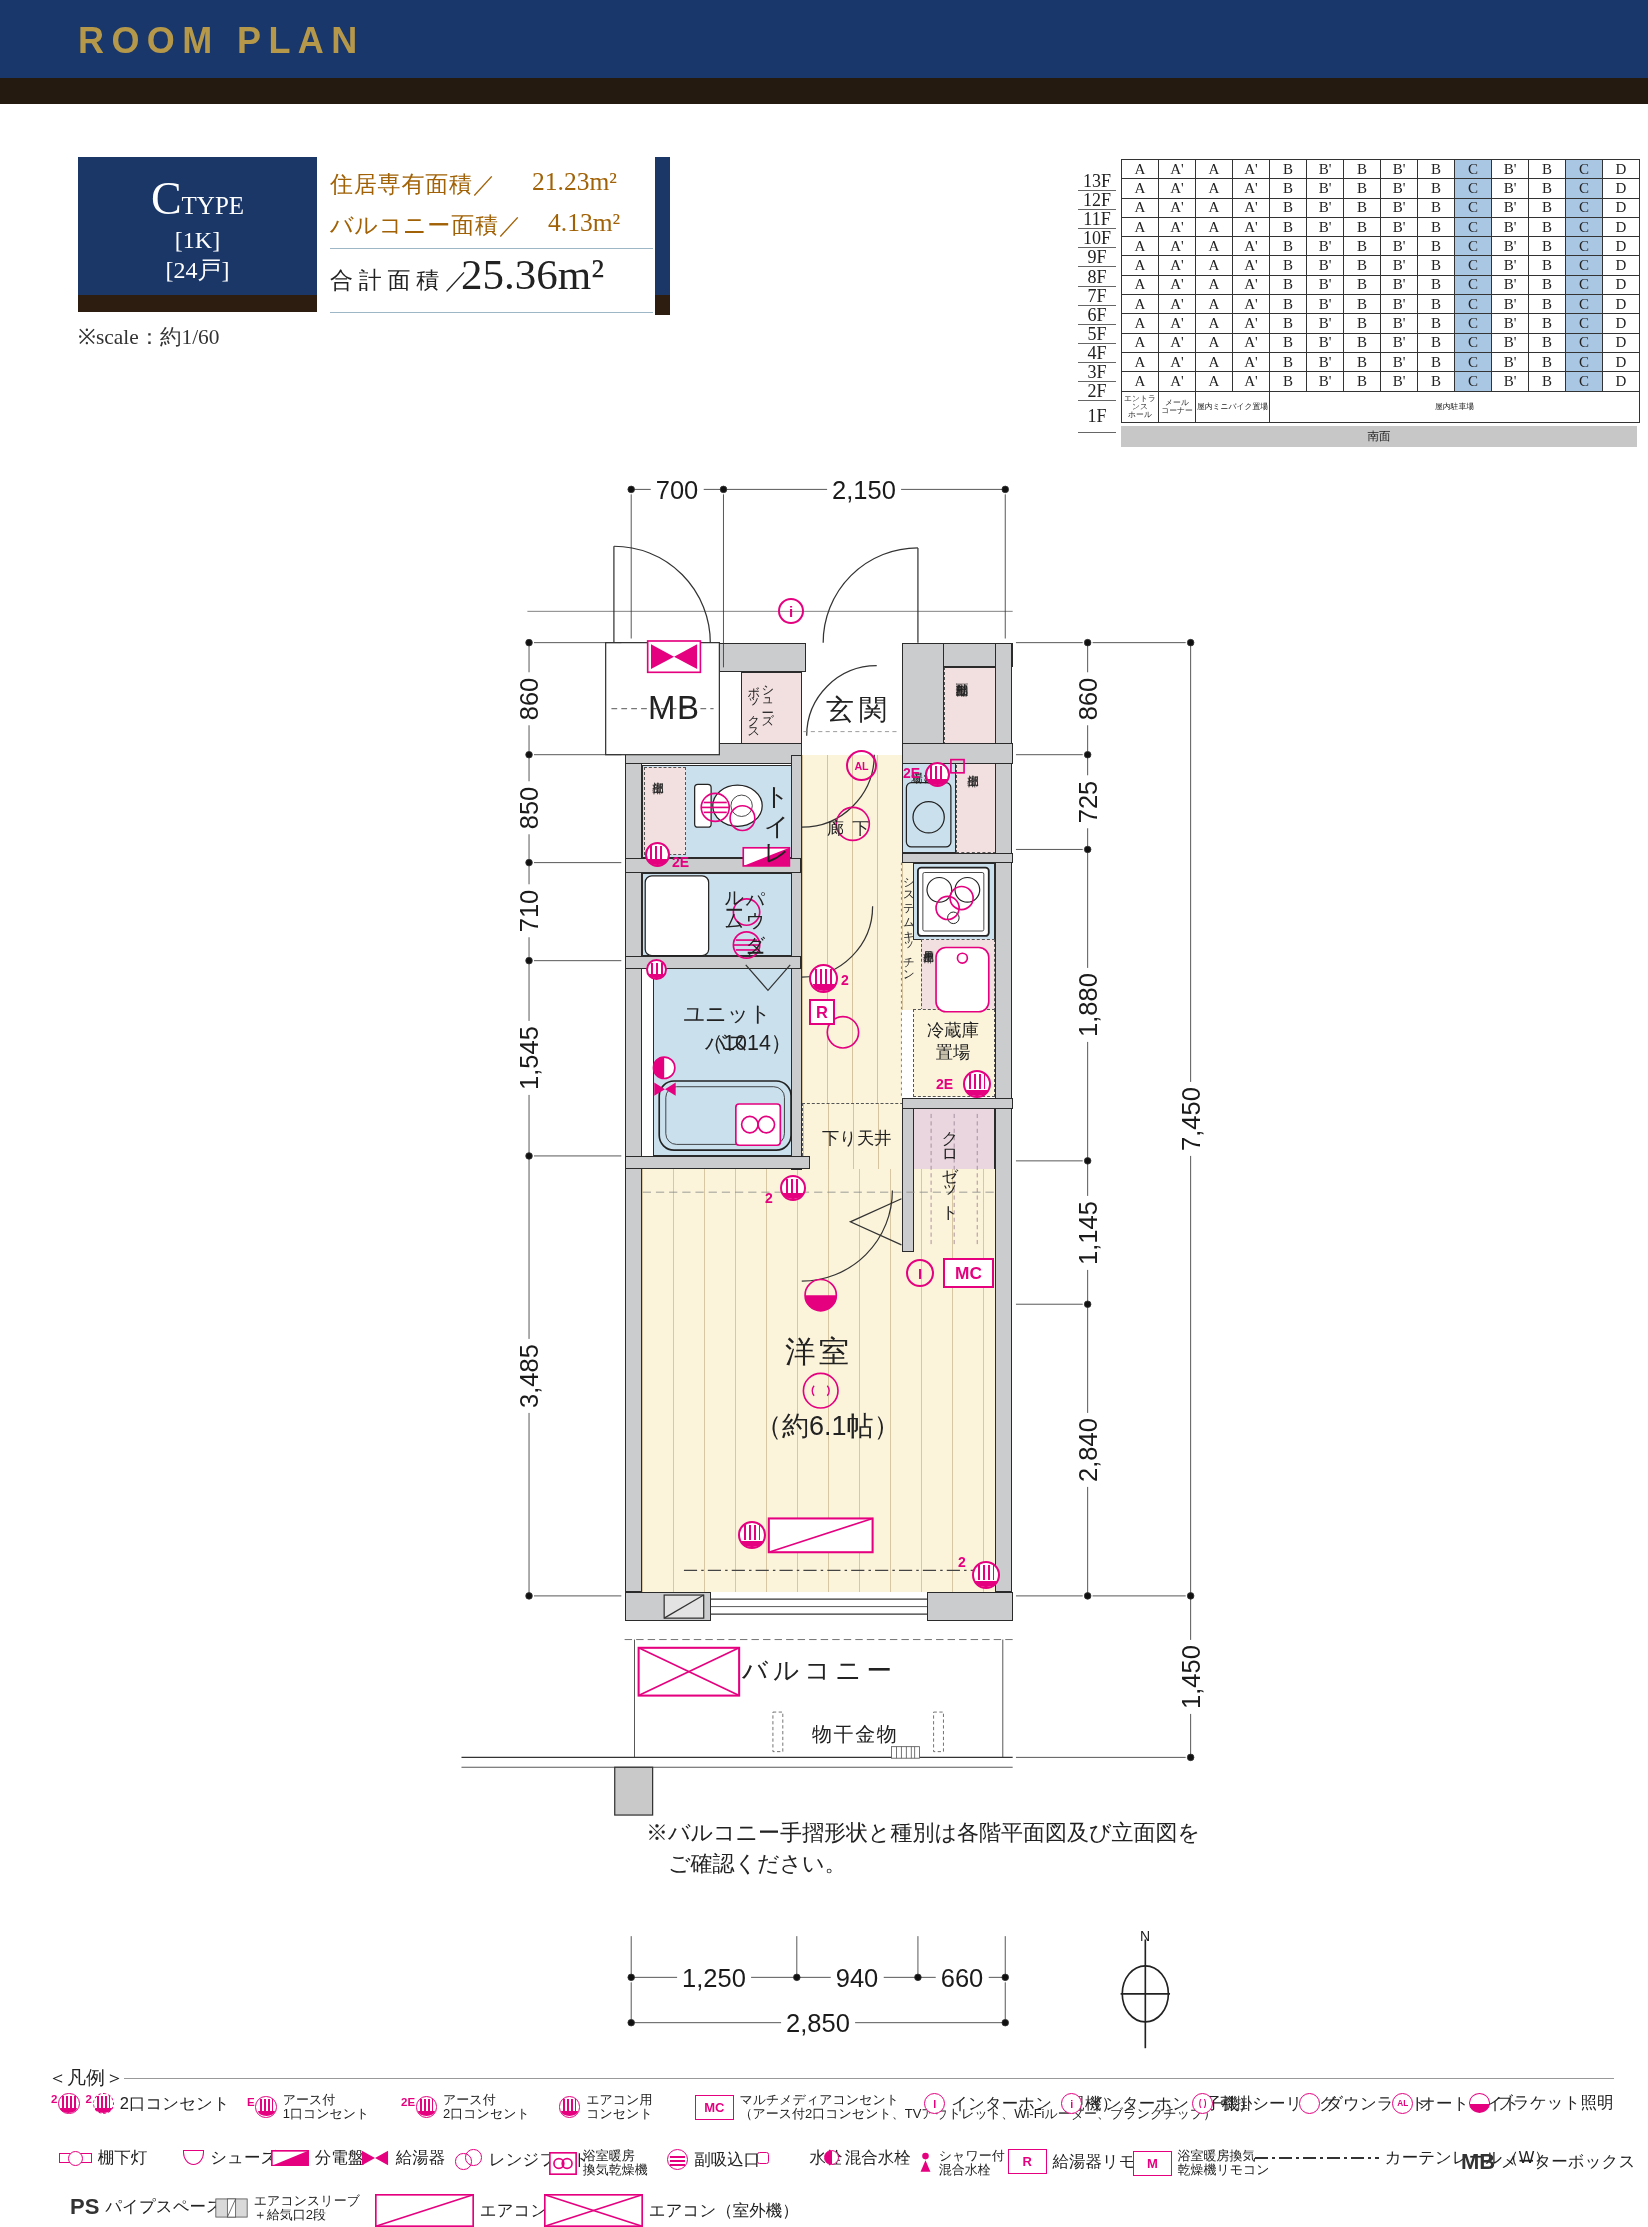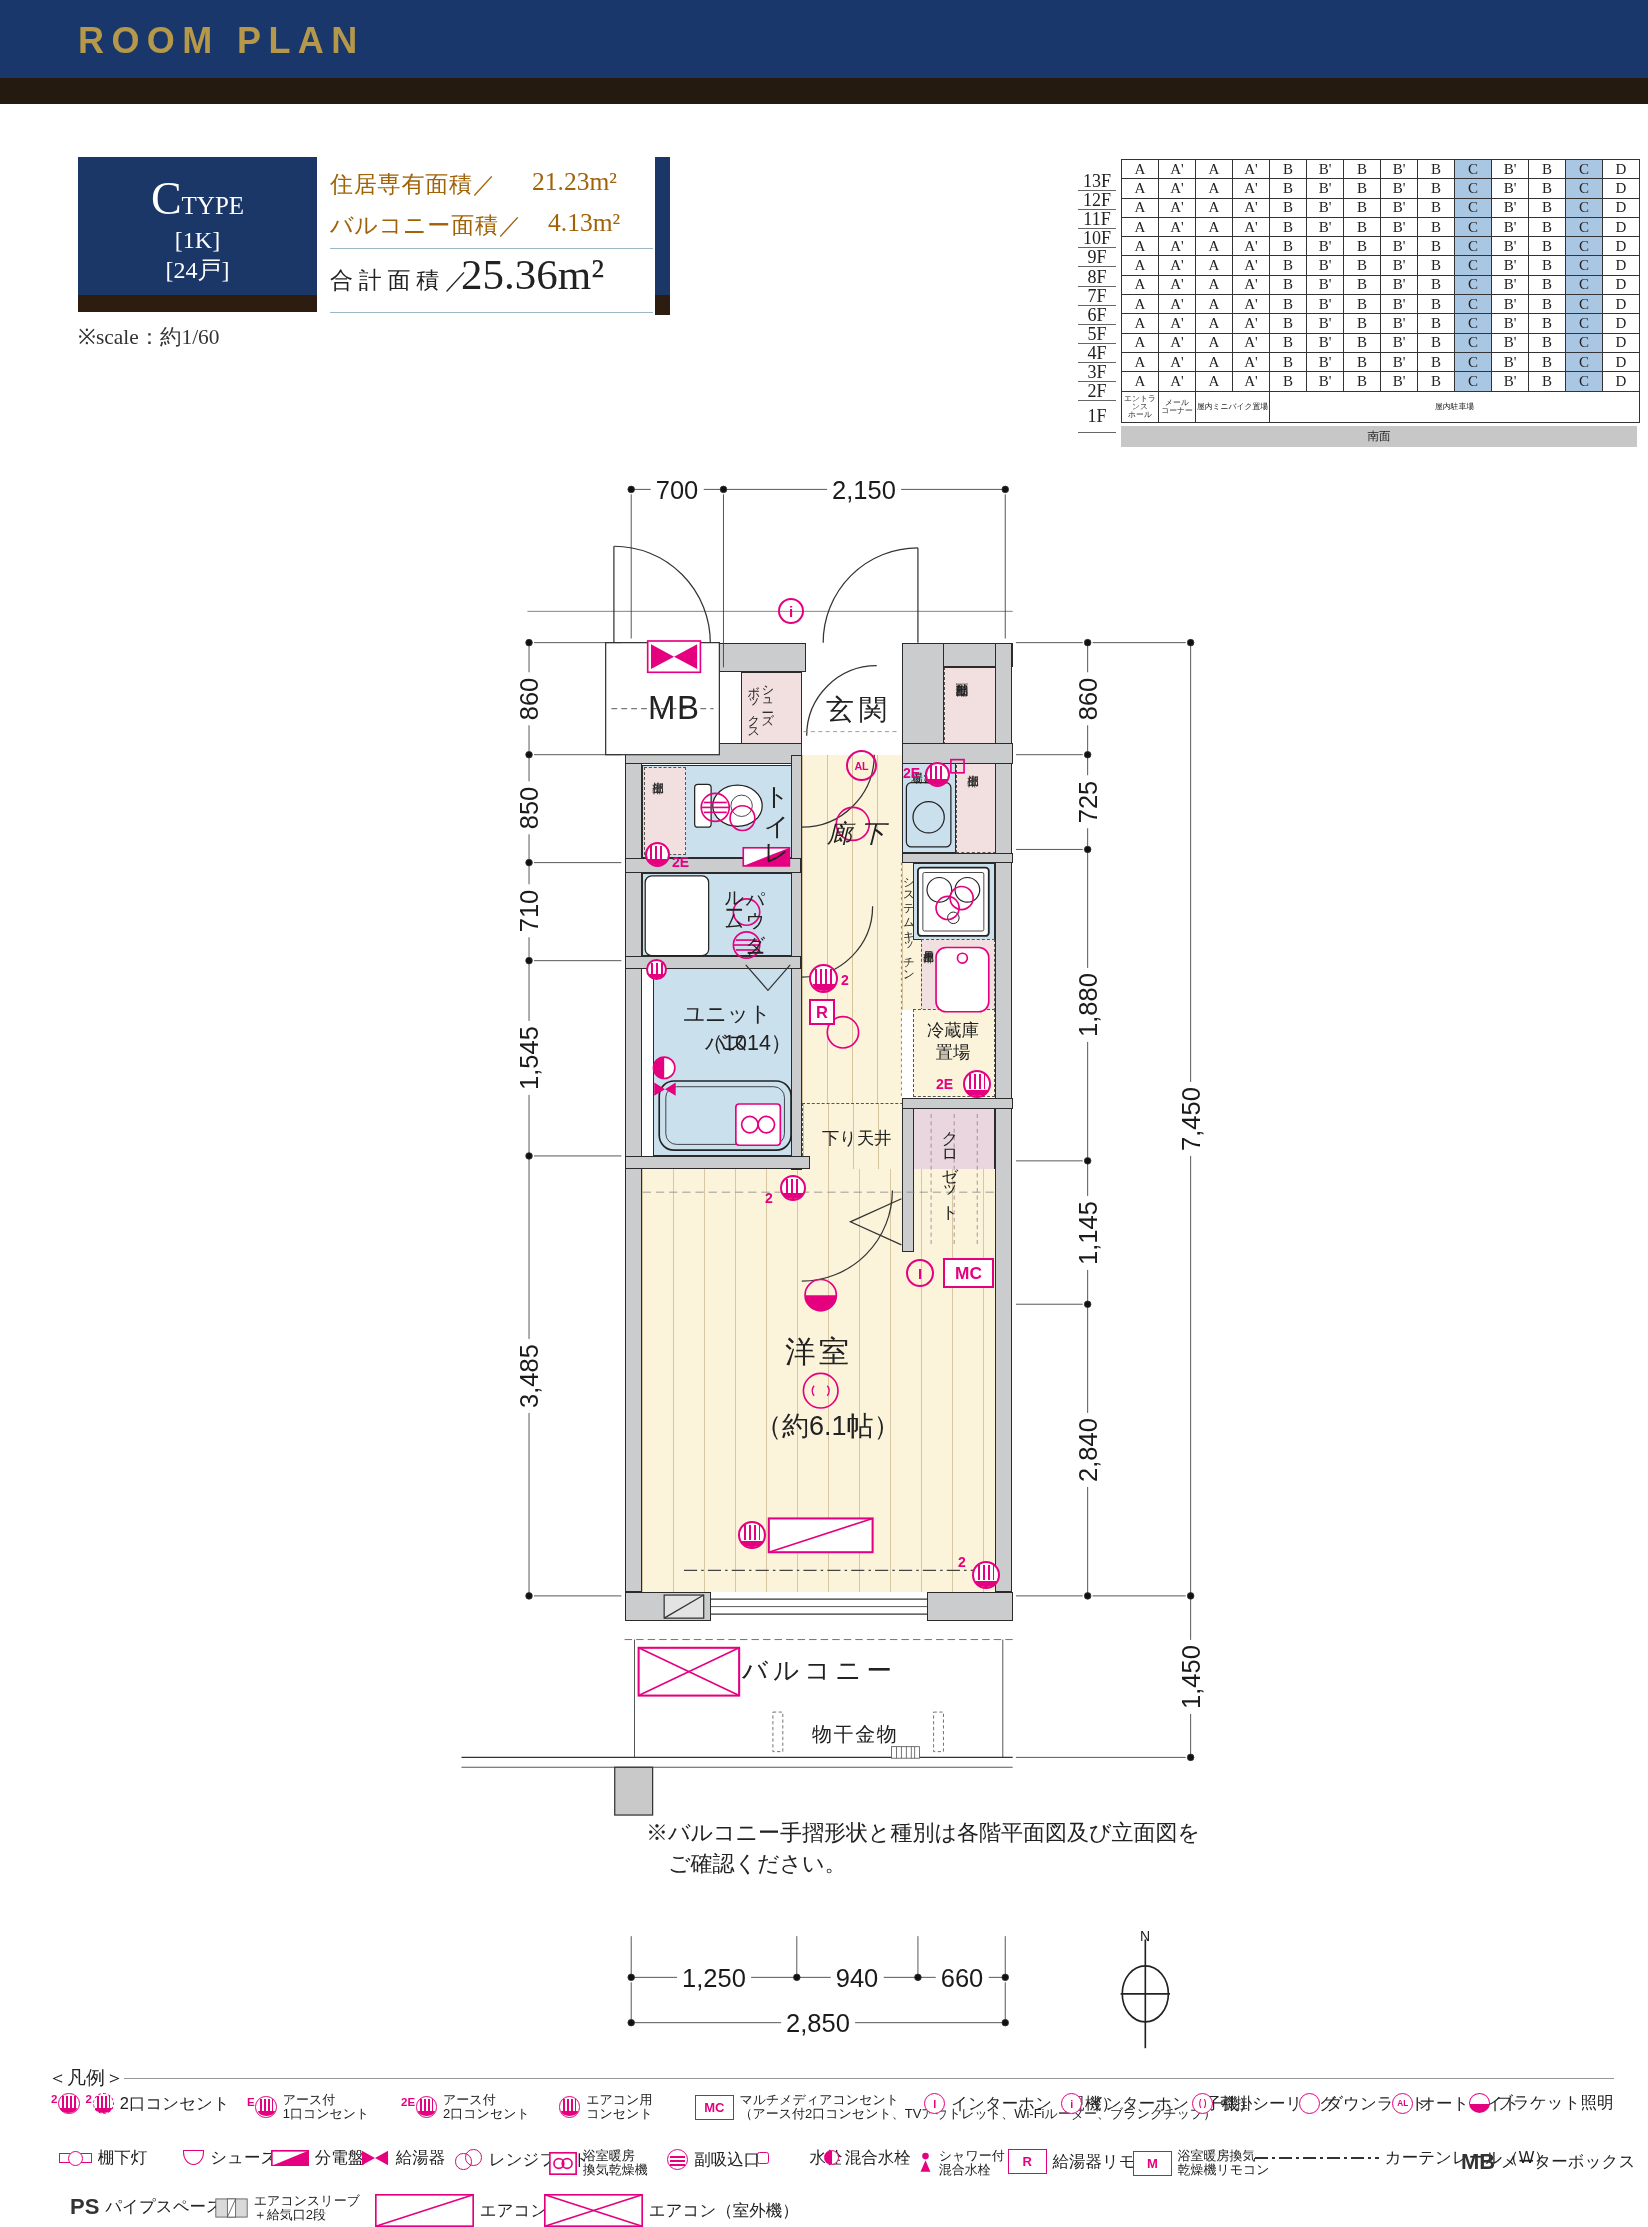--- a/index.html
+++ b/index.html
@@ -506,21 +506,21 @@
   </g>
 </svg>
 
 <div class="abs plab" style="left:648px;top:689px;font-size:33px;letter-spacing:1.6px;color:#222;">MB</div>
 <div class="abs vtext" style="left:746px;top:677px;height:76px;font-size:12.4px;">シューズ
 ボックス</div>
 <div class="abs plab" style="left:826px;top:691px;font-size:28px;letter-spacing:5px;">玄関</div>
 <div class="abs vtext" style="left:954px;top:674px;height:79px;font-size:12.4px;">上部可動棚</div>
 <div class="abs vtext" style="left:651px;top:773px;height:78px;font-size:11.5px;">上部棚</div>
 <div class="abs vtext" style="left:763px;top:769px;height:91px;font-size:25px;">トイレ</div>
-<div class="abs plab" style="left:827px;top:817px;font-size:25px;letter-spacing:8.2px;font-style:italic;">廊下</div>
+<div class="abs plab" style="left:827px;top:817px;font-size:17px;letter-spacing:8.2px;">廊下</div>
 <div class="abs vtext" style="left:910px;top:763px;height:86px;font-size:11.5px;">洗濯機
 置場</div>
 <div class="abs vtext" style="left:966px;top:766px;height:82px;font-size:11.5px;">上部棚</div>
 <div class="abs vtext" style="left:724px;top:878px;height:76px;font-size:19px;">パウダー
 ルーム</div>
 <div class="abs vtext" style="left:902px;top:870px;height:136px;font-size:11.5px;">システムキッチン</div>
 <div class="abs vtext" style="left:923px;top:943px;height:77px;font-size:10.7px;">上部吊戸棚</div>
 <div class="abs plab" style="left:676px;top:999px;width:102px;text-align:center;font-size:21.4px;">ユニットバス</div>
 <div class="abs plab" style="left:696px;top:1028px;width:102px;text-align:center;font-size:21.4px;">（1014）</div>
 <div class="abs plab" style="left:916px;top:1019px;width:74px;font-size:17.3px;line-height:22px;white-space:pre;text-align:center;">冷蔵庫

